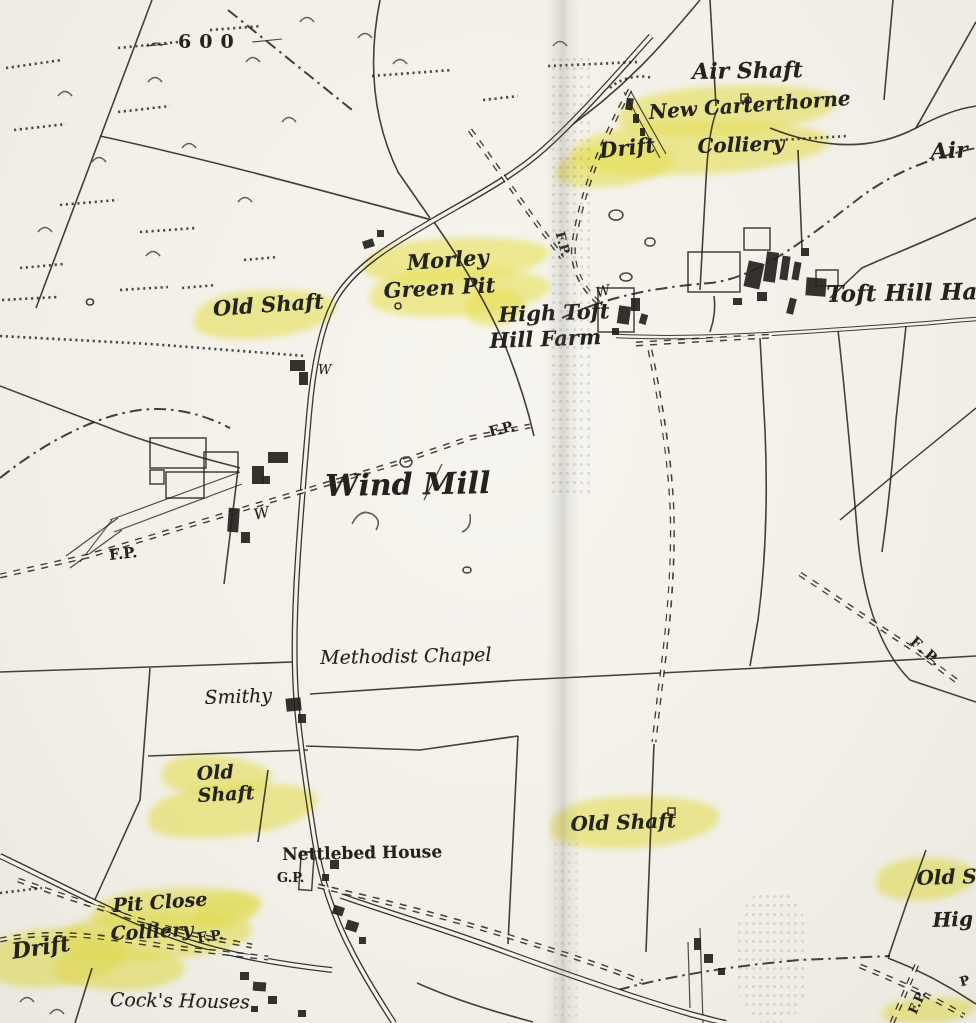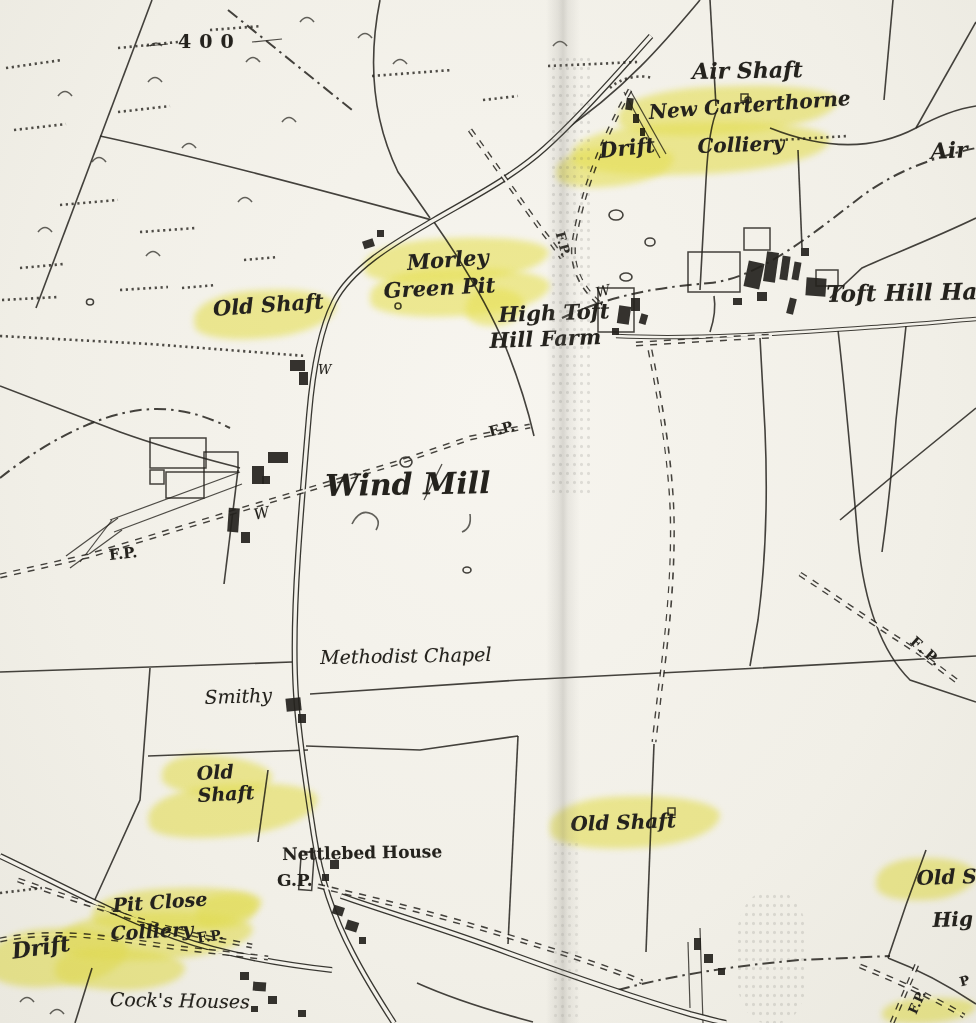--- a/index.html
+++ b/index.html
@@ -267,21 +267,21 @@
       <div class="hl" style="left: 550px; top: 796px; width: 170px; height: 52px; transform: rotate(-2deg);"></div>
       <div class="hl" style="left: 92px; top: 888px; width: 170px; height: 42px; transform: rotate(-3deg);"></div>
       <div class="hl" style="left: 58px; top: 912px; width: 195px; height: 48px; transform: rotate(-2deg);"></div>
       <div class="hl" style="left: 196px; top: 894px; width: 62px; height: 34px; transform: rotate(-8deg);"></div>
       <div class="hl" style="left: -12px; top: 928px; width: 140px; height: 58px; transform: rotate(-4deg);"></div>
       <div class="hl" style="left: 55px; top: 948px; width: 130px; height: 42px; transform: rotate(2deg);"></div>
       <div class="hl" style="left: 876px; top: 858px; width: 100px; height: 42px; transform: rotate(-2deg);"></div>
       <div class="hl" style="left: 882px; top: 998px; width: 94px; height: 25px; transform: rotate(-3deg);"></div>
     </div>
   <div id="labels-layer">
-      <div class="map-label roman" style="left: 178px; top: 30px; font-size: 19px; letter-spacing: 8px;">400</div>
+      <div class="map-label roman" style="left: 178px; top: 30px; font-size: 19px; letter-spacing: 8px;">600</div>
       <div class="map-label italic-bold" style="left: 692px; top: 58px; font-size: 22px; transform: rotate(-1deg);">Air Shaft</div>
       <div class="map-label italic-bold" style="left: 648px; top: 100px; font-size: 20px; transform: rotate(-4deg);">New Carterthorne</div>
       <div class="map-label italic-bold" style="left: 697px; top: 134px; font-size: 20px; transform: rotate(-2deg);">Colliery</div>
       <div class="map-label italic-bold" style="left: 598px; top: 138px; font-size: 21px; transform: rotate(-6deg);">Drift</div>
       <div class="map-label italic-bold" style="left: 930px; top: 138px; font-size: 22px; transform: rotate(-3deg);">Air</div>
       <div class="map-label italic-bold" style="left: 406px; top: 250px; font-size: 21px; transform: rotate(-4deg);">Morley</div>
       <div class="map-label italic-bold" style="left: 383px; top: 278px; font-size: 21px; transform: rotate(-3deg);">Green Pit</div>
       <div class="map-label italic-bold" style="left: 212px; top: 296px; font-size: 21px; transform: rotate(-4deg);">Old Shaft</div>
       <div class="map-label italic-bold" style="left: 826px; top: 280px; font-size: 23px; transform: rotate(-1deg);">Toft Hill Hall</div>
       <div class="map-label italic-bold" style="left: 498px; top: 302px; font-size: 21px; transform: rotate(-2deg);">High Toft</div>
@@ -295,21 +295,21 @@
       <div class="map-label roman" style="left: 108px; top: 546px; font-size: 15px; transform: rotate(-6deg);">F.P.</div>
       <div class="map-label roman" style="left: 918px; top: 633px; font-size: 14px; transform: rotate(42deg); letter-spacing: 3px;">F.P.</div>
       <div class="map-label italic" style="left: 320px; top: 646px; font-size: 19px; transform: rotate(-1deg);">Methodist Chapel</div>
       <div class="map-label italic" style="left: 204px; top: 686px; font-size: 19px; transform: rotate(-2deg);">Smithy</div>
       <div class="map-label italic-bold" style="left: 196px; top: 762px; font-size: 19px; transform: rotate(-3deg);">
         <div>Old</div>
         <div>Shaft</div>
       </div>
       <div class="map-label italic-bold" style="left: 570px; top: 812px; font-size: 20px; transform: rotate(-2deg);">Old Shaft</div>
       <div class="map-label roman" style="left: 282px; top: 844px; font-size: 17px; transform: rotate(-1deg);">Nettlebed House</div>
-      <div class="map-label roman" style="left: 277px; top: 870px; font-size: 17px;">G.P.</div>
+      <div class="map-label roman" style="left: 277px; top: 870px; font-size: 13px;">G.P.</div>
       <div class="map-label italic-bold" style="left: 112px; top: 894px; font-size: 19px; transform: rotate(-4deg);">Pit Close</div>
       <div class="map-label italic-bold" style="left: 110px; top: 922px; font-size: 19px; transform: rotate(-3deg);">Colliery</div>
       <div class="map-label roman" style="left: 196px; top: 930px; font-size: 14px; transform: rotate(-8deg);">F.P.</div>
       <div class="map-label italic-bold" style="left: 10px; top: 938px; font-size: 22px; transform: rotate(-8deg);">Drift</div>
       <div class="map-label italic" style="left: 110px; top: 988px; font-size: 19px; transform: rotate(1deg);">Cock's Houses</div>
       <div class="map-label italic-bold" style="left: 916px; top: 866px; font-size: 20px; transform: rotate(-2deg);">Old S</div>
       <div class="map-label italic-bold" style="left: 932px; top: 908px; font-size: 20px; transform: rotate(-2deg);">Hig</div>
       <div class="map-label roman" style="left: 905px; top: 1010px; font-size: 13px; transform: rotate(-65deg);">F.P.</div>
       <div class="map-label roman" style="left: 958px; top: 975px; font-size: 13px; transform: rotate(-15deg);">P</div>
     </div>

